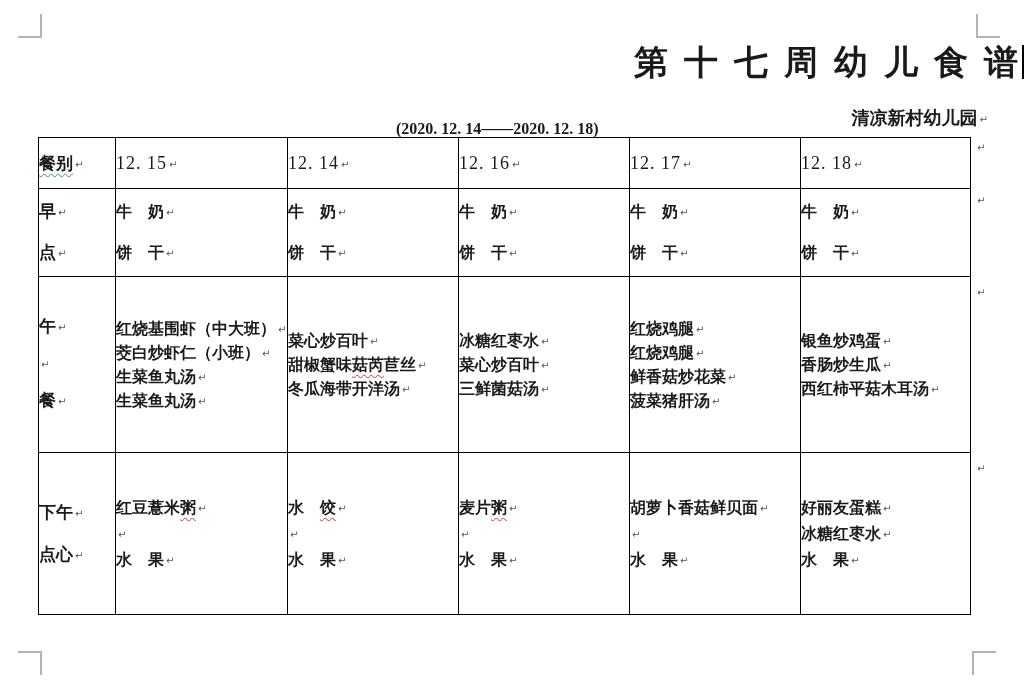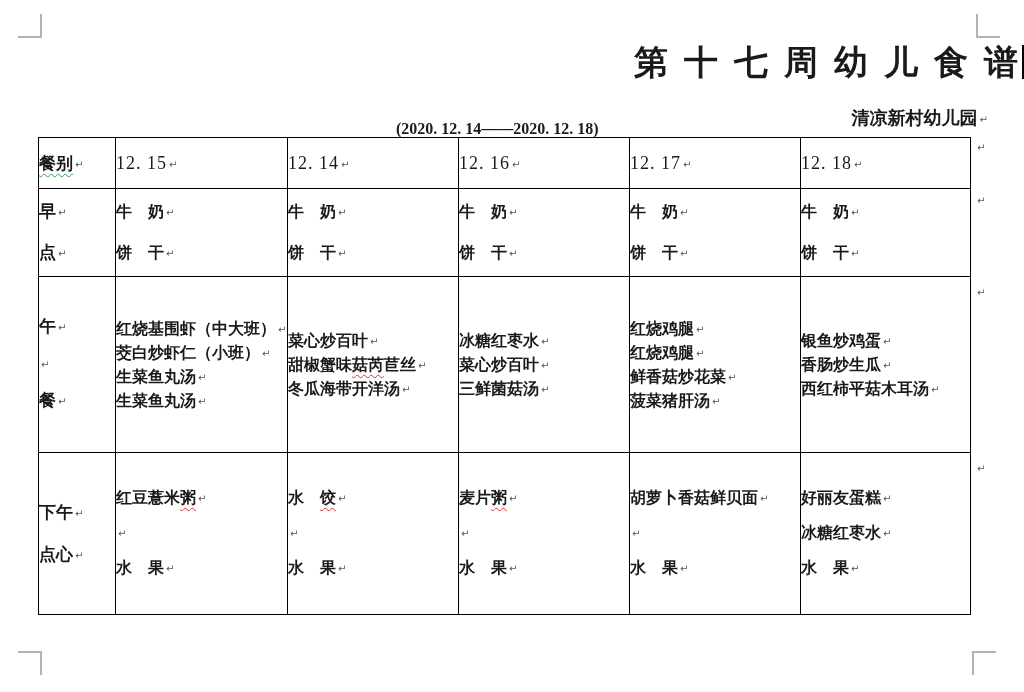--- a/index.html
+++ b/index.html
@@ -25,21 +25,21 @@
   table{border-collapse:collapse;table-layout:fixed}
   td{border:1.5px solid #000;text-align:left;vertical-align:middle;padding:0;
      font-size:16px;font-weight:bold;overflow:hidden}
   col.c0{width:77px}col.c1{width:172px}col.c2{width:171px}col.c3{width:171px}col.c4{width:171px}col.c5{width:170px}
   tr.r0{height:51px} tr.r1{height:88px} tr.r2{height:176px} tr.r3{height:162px}
   tr.r0 td.date{font-weight:normal;font-size:18px;letter-spacing:1px;white-space:pre}
   td.label{font-size:17px}
   tr.r1 .line{line-height:40px}
   tr.r2 .line{line-height:23px}
   tr.r2 td.label .line{line-height:36px}
-  tr.r3 .line{line-height:34px}
+  tr.r3 .line{line-height:25px}
   tr.r3 td.label .line{line-height:41px}
   .line{white-space:pre}
 
   .pmark{font-size:10px;color:#555;font-weight:normal;margin-left:2px;vertical-align:1px;
          letter-spacing:0;font-family:"DejaVu Sans",sans-serif}
   .rowend{position:absolute;left:977px;font-size:10px;color:#555;font-family:"DejaVu Sans",sans-serif}
   .rowend.e0{top:142px}.rowend.e1{top:195px}.rowend.e2{top:287px}.rowend.e3{top:463px}
 
   .sp-red{text-decoration:underline wavy #e03131;text-decoration-thickness:1px;text-underline-offset:4px}
   .sp-green{text-decoration:underline wavy #2f9e44;text-decoration-thickness:1px;text-underline-offset:4px}

